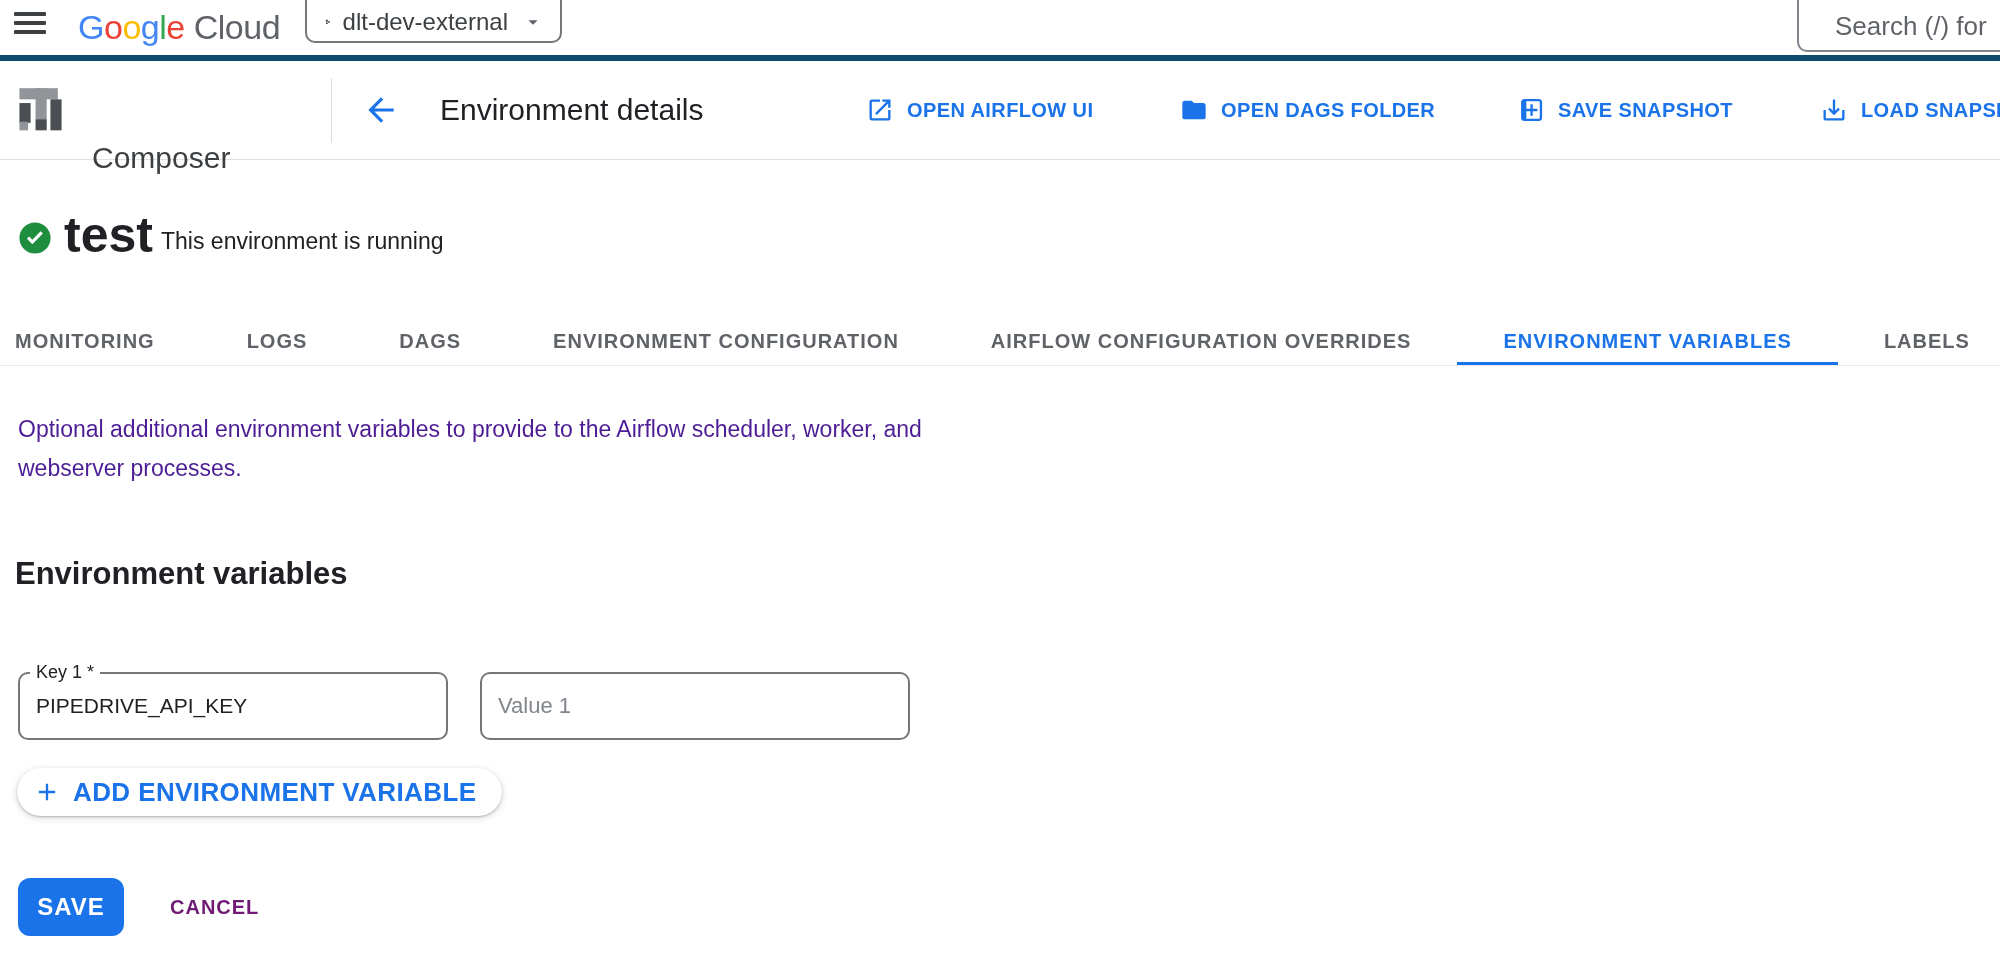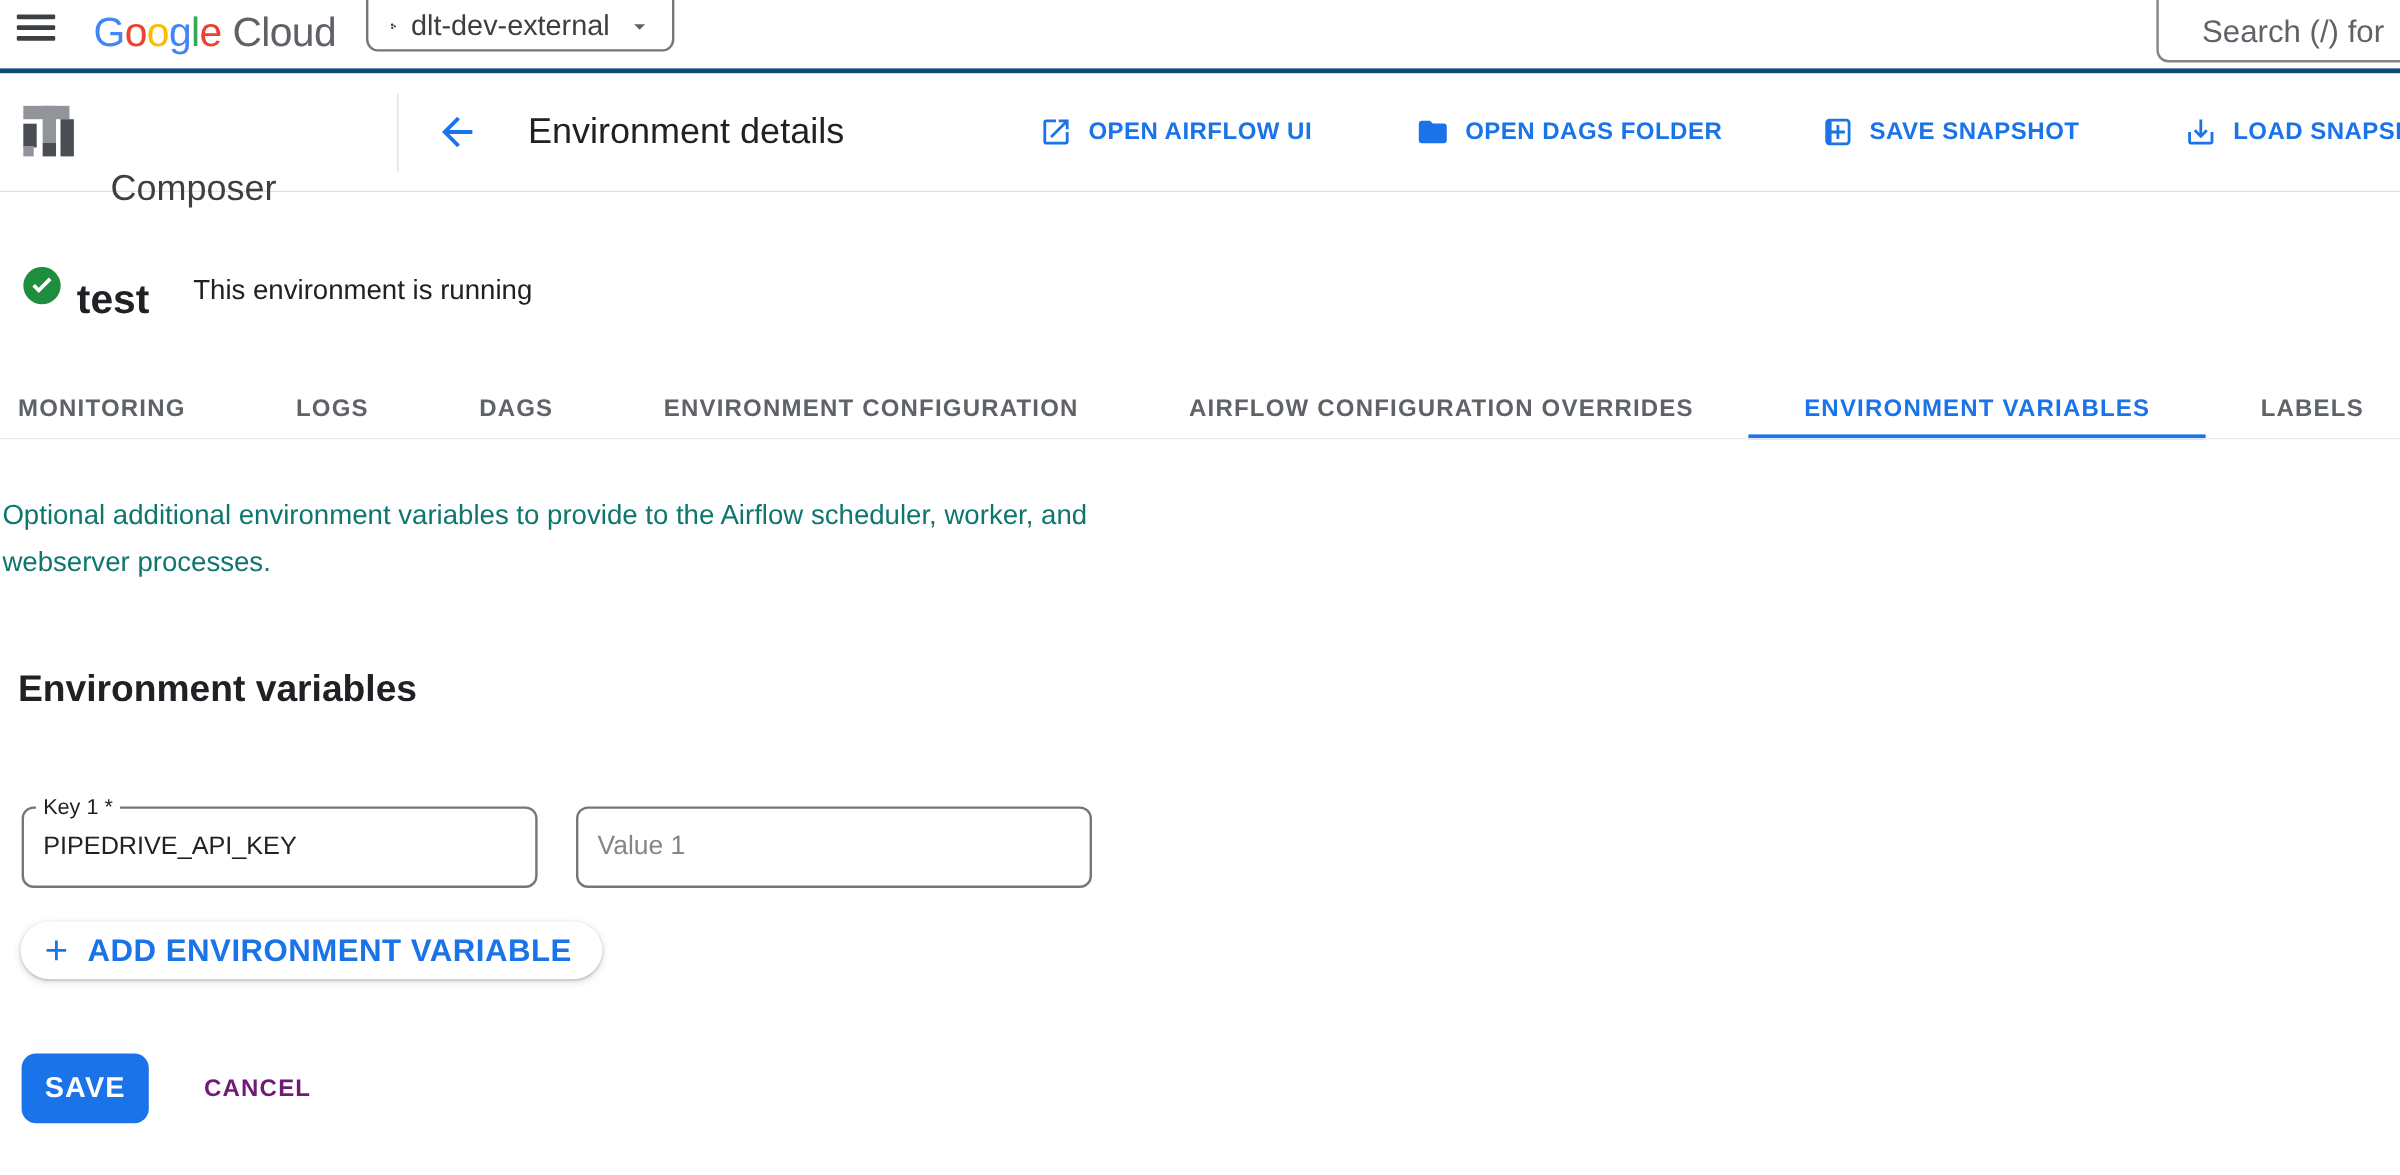--- a/index.html
+++ b/index.html
@@ -4,21 +4,21 @@
 <style>
   * { box-sizing: border-box; }
   html,body { margin:0; padding:0; }
   body {
     width:2000px; height:979px; overflow:hidden; position:relative;
     background:#fff; color:#202124;
     font-family:"Liberation Sans", sans-serif;
   }
 
   
-  .topbar { position:absolute; top:0; left:0; width:2000px; height:61px; background:#fff; border-bottom:4px solid #0c4a6e; z-index:5; }
+  .topbar { position:absolute; top:0; left:0; width:2000px; height:61px; background:#fff; border-bottom:6px solid #0c4a6e; z-index:5; }
   .hamburger { position:absolute; left:14px; top:12px; width:34px; height:30px; cursor:pointer; }
   .hamburger span { display:block; width:32px; height:4px; background:#3c4043; border-radius:1px; margin-bottom:5px; }
   .logo { position:absolute; left:78px; top:8px; font-size:34px; white-space:nowrap; letter-spacing:-0.5px; }
   .c-blue { color:#4285F4; } .c-red { color:#EA4335; } .c-yellow { color:#FBBC05; } .c-green { color:#34A853; }
   .logo .cloud { color:#5f6368; margin-left:9px; }
 
   .project-btn { position:absolute; left:305px; top:-13px; width:257px; height:56px;
     border:2px solid #747775; border-radius:10px; background:#fff;
     display:flex; align-items:center; padding:13px 16px 0 18px; cursor:pointer; }
   .project-btn .pname { font-size:24px; color:#3c4043; margin:0 14px 0 12px; flex:1; white-space:nowrap; }
@@ -38,33 +38,33 @@
   .back-btn { position:absolute; left:362px; top:50%; transform:translateY(-50%); width:38px; height:38px; cursor:pointer; }
   .back-btn svg { width:38px; height:38px; fill:#1a73e8; }
   .page-title { position:absolute; left:440px; top:50%; transform:translateY(-50%); font-size:30px; color:#202124; white-space:nowrap; }
   .hdr-action { position:absolute; top:50%; transform:translateY(-50%); display:flex; align-items:center; gap:13px;
     color:#1a73e8; font-size:20px; font-weight:bold; letter-spacing:0.4px; white-space:nowrap; cursor:pointer; }
   .hdr-action svg { width:28px; height:28px; fill:#1a73e8; flex:0 0 auto; }
   .a1 { left:866px; } .a2 { left:1180px; } .a3 { left:1517px; } .a4 { left:1820px; }
 
   
   .status-icon { position:absolute; left:18px; top:221px; width:34px; height:34px; }
-  .env-name { position:absolute; left:64px; top:214px; font-size:34px; font-weight:bold; line-height:42px;margin-top:15px; }
+  .env-name { position:absolute; left:64px; top:214px; font-size:50px; font-weight:bold; line-height:42px; }
   .env-status { position:absolute; left:161px; top:226px; font-size:23px; line-height:30px; color:#202124; }
 
   
   .tabs { position:absolute; top:300px; left:-31px; height:66px; display:flex; }
   .tab { position:relative; display:flex; align-items:center; padding:16px 46px 0 46px;
     font-size:20px; font-weight:bold; letter-spacing:1px; color:#5f6368; white-space:nowrap; cursor:pointer; }
   .tab.active { color:#1a73e8; }
   .tab.active::after { content:""; position:absolute; left:0; right:0; bottom:0; height:4px; background:#1a73e8; }
   .tabs-border { position:absolute; top:365px; left:0; width:2000px; height:1px; background:#e8eaed; }
 
   
-  .description { position:absolute; left:2px; top:410px; width:1010px; font-size:23px; line-height:39px; color:#0f766e; }
+  .description { position:absolute; left:18px; top:410px; width:1010px; font-size:23px; line-height:39px; color:#4c1d95; }
   .section-title { position:absolute; left:15px; top:556px; font-size:31px; font-weight:bold; }
 
   .field { position:absolute; top:672px; height:68px; width:430px; border:2px solid #747775; border-radius:10px; background:#fff; }
   .field-key { left:18px; }
   .field-value { left:480px; }
   .field input { width:100%; height:100%; border:none; outline:none; background:transparent;
     font-family:Liberation Sans, sans-serif; font-size:21px; color:#202124; padding:0 16px; border-radius:10px; }
   .field input::placeholder { color:#80868b; font-size:22px; }
   .field .float-label { position:absolute; top:-12px; left:10px; background:#fff; padding:0 6px;
     font-size:18px; font-weight:normal; color:#202124; line-height:20px; white-space:nowrap; }

